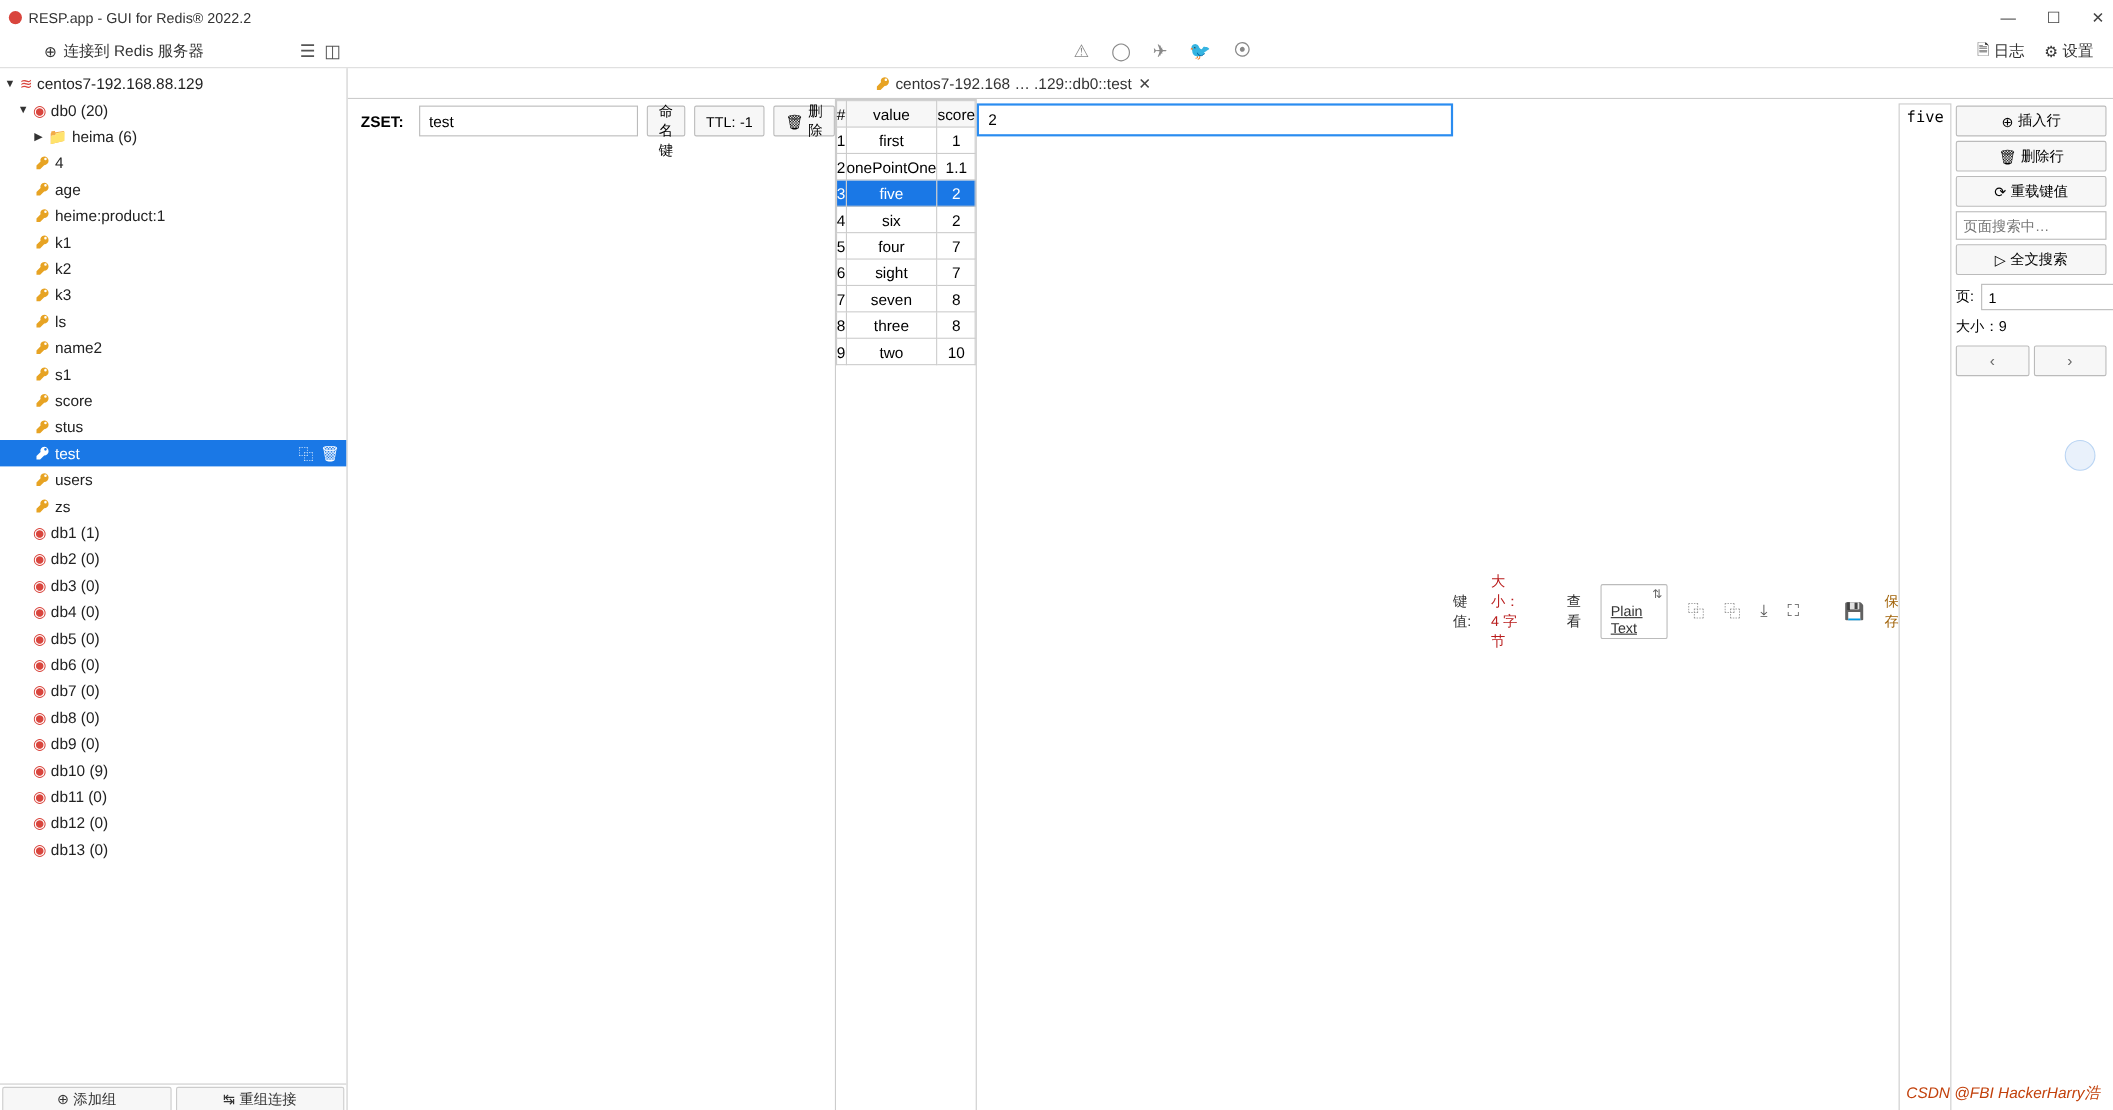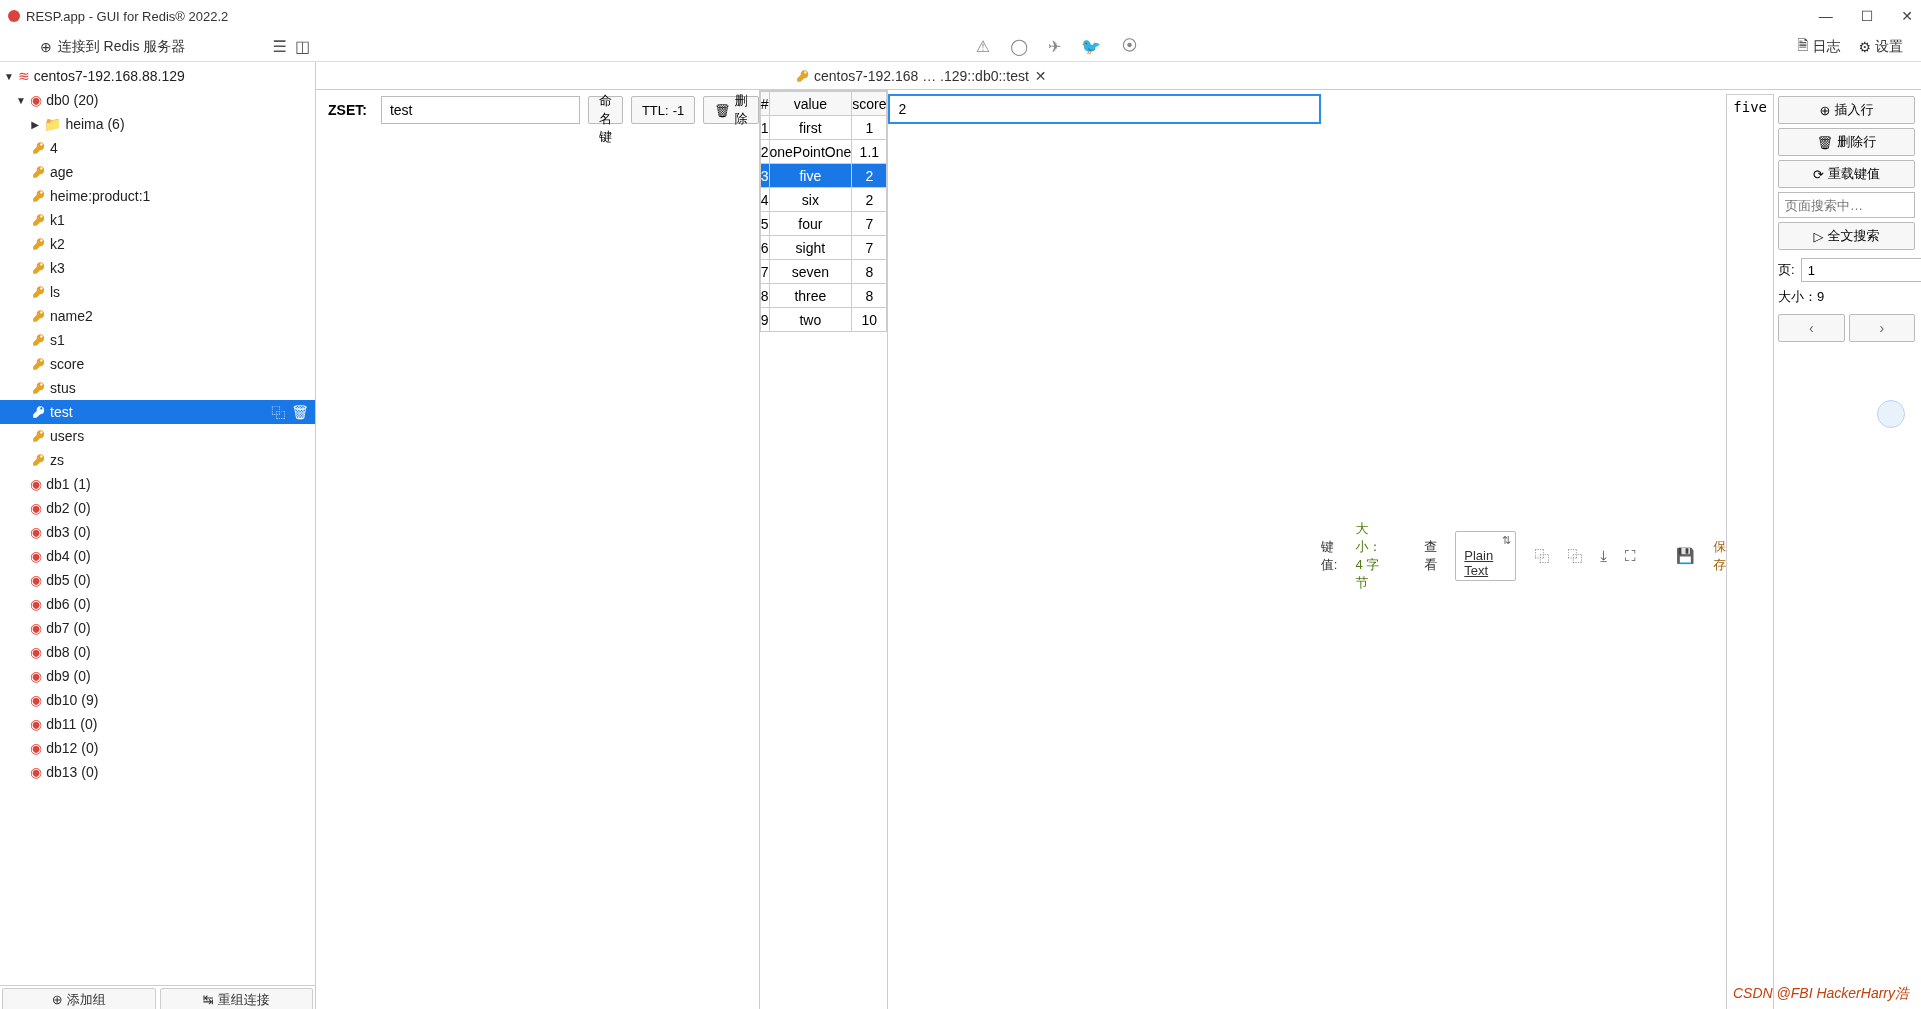--- a/index.html
+++ b/index.html
@@ -44,21 +44,21 @@
 .btn { height:28px; border:1px solid #bbb; background:#f7f7f7; padding:0 10px; font-size:13px; display:flex; align-items:center; gap:4px; border-radius:2px; cursor:default; }
 .table-wrap { border:1px solid #ccc; }
 table { width:100%; border-collapse:collapse; font-size:14px; }
 th, td { border:1px solid #ccc; height:24px; text-align:center; font-weight:normal; }
 th { background:#f7f7f7; }
 .col-num { width:60px; }
 tbody tr.sel td { background:#1a78e6; color:#fff; }
 .score-label { margin-top:8px; font-size:13px; }
 .score-input { height:30px; border:2px solid #2a8cf0; padding:0 8px; font-size:14px; margin-top:4px; width:100%; }
 .kv-row { margin-top:8px; display:flex; align-items:center; gap:18px; font-size:13px; color:#333; }
-.kv-row .hint { color:#4d7c0f; }
+.kv-row .hint { color:#b91c1c; }
 .kv-row .rspacer { flex:1; }
 .kv-row .view-sel { border:1px solid #bbb; padding:16px 22px 2px 8px; border-radius:2px; position:relative; font-size:13px;text-decoration:underline; }
 .kv-row .view-sel::after { content:"⇅"; position:absolute; right:4px; top:2px; font-size:11px; color:#666; }
 .kv-row .ic { color:#555; font-size:15px; }
 .value-area { flex:1; border:1px solid #ccc; margin-top:4px; padding:4px 6px; font-family:Consolas,monospace; font-size:14px; }
 .right-col { width:143px; display:flex; flex-direction:column; padding:6px 6px 0 0; gap:4px; font-size:13px; }
 .right-col .btn { justify-content:center; }
 .right-col input.page-search { height:26px; border:1px solid #bbb; padding:0 6px; font-size:13px; }
 .page-row { display:flex; align-items:center; gap:6px; margin-top:4px; }
 .page-row input { flex:1; height:24px; border:1px solid #bbb; padding:0 6px; font-size:13px; }

